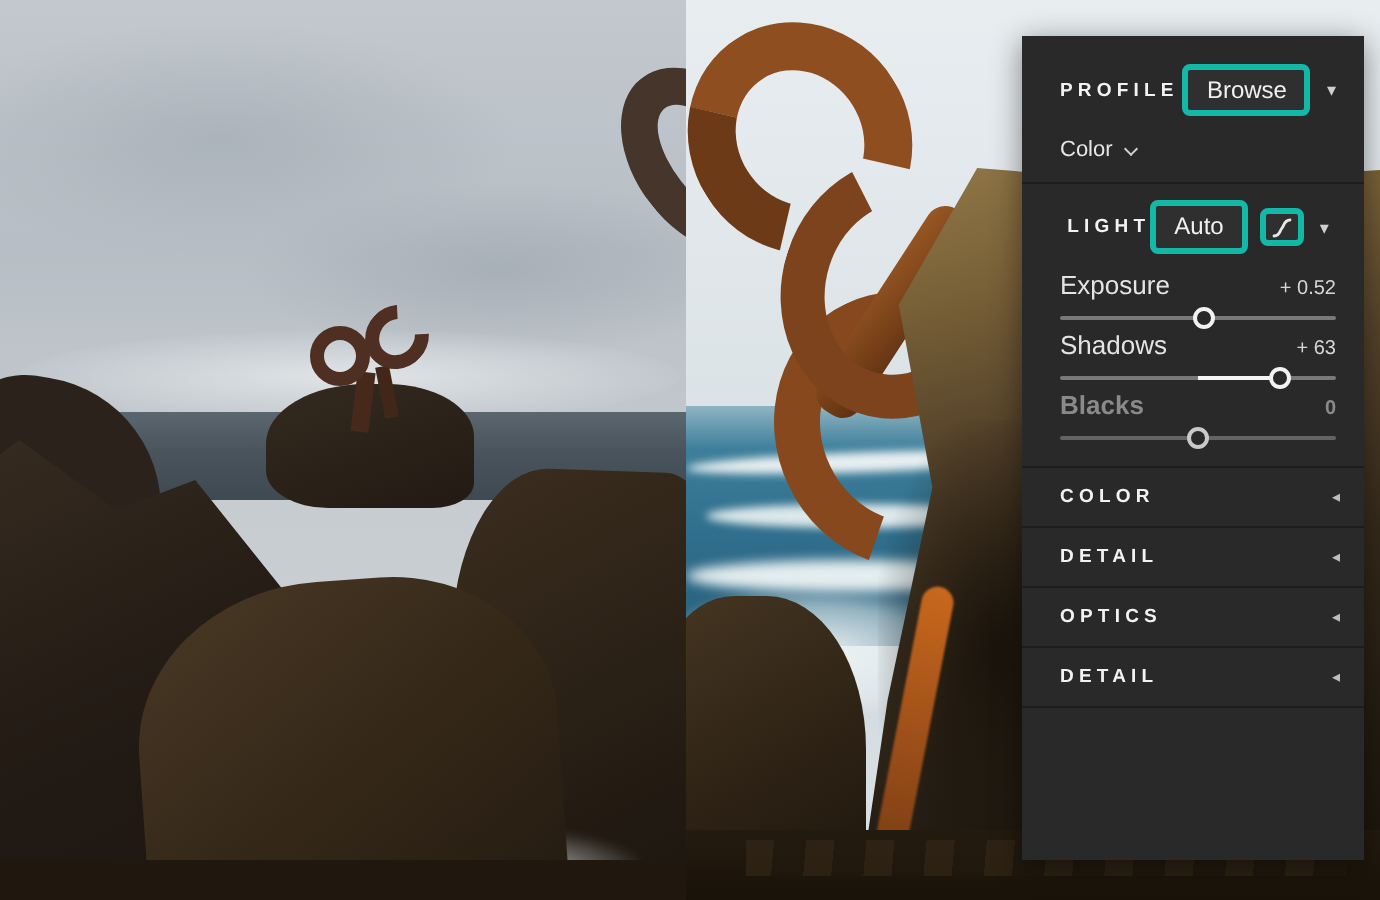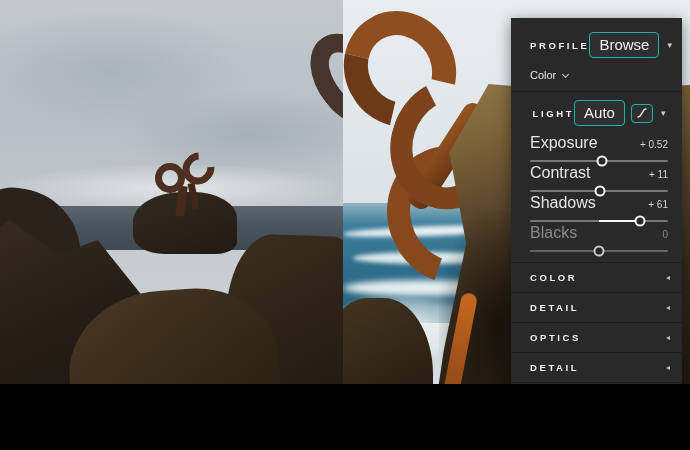--- a/index.html
+++ b/index.html
@@ -1,18 +1,18 @@
 <!DOCTYPE html>
 <html><head>
 <meta charset="utf-8">
 <style>
   * { margin:0; padding:0; box-sizing:border-box; }
   html,body { width:690px; height:450px; overflow:hidden; background:#000;
               font-family:"Liberation Sans", sans-serif; }
-  .stage { position:relative; width:690px; height:384px; overflow:hidden; }
+  .stage { position:relative; width:690px; height:450px; overflow:hidden; }
 
   
   .photo-before { position:absolute; left:0; top:0; width:343px; height:450px; overflow:hidden; }
   .b-sky { position:absolute; inset:0;
     background:linear-gradient(180deg,#c2c8ce 0%,#b7bec5 28%,#c6ccd0 55%,#cfd4d6 100%); }
   .b-cloud1 { position:absolute; left:-40px; top:10px; width:300px; height:120px; border-radius:50%;
     background:radial-gradient(ellipse at center, rgba(158,167,175,.55), rgba(158,167,175,0) 70%); }
   .b-cloud2 { position:absolute; left:120px; top:90px; width:260px; height:90px; border-radius:50%;
     background:radial-gradient(ellipse at center, rgba(148,157,166,.45), rgba(148,157,166,0) 70%); }
   .b-cloud3 { position:absolute; left:10px; top:165px; width:330px; height:46px; border-radius:50%;
@@ -98,42 +98,42 @@
     background:repeating-linear-gradient(95deg,#3a2c1a 0 14px,#221a0e 14px 30px); opacity:.5; }
 
   
   .panel { position:absolute; left:511px; top:18px; width:171px; height:412px;
     background:#292929; box-shadow:0 3px 14px rgba(0,0,0,.45); overflow:hidden;
     color:#e8e8e8; }
   .p-pad { padding:0 14px 0 19px; }
   .p-row { display:flex; align-items:center; }
   .p-title { font-size:9.5px; font-weight:bold; letter-spacing:2.6px; color:#f2f2f2; }
   .profile-row { margin-top:14px; justify-content:space-between; }
-  .btn { background:#2f2f2f; border:1px solid #14b8a6; border-radius:4px;
-    color:#f0f0f0; font-size:15px; padding:3px 9px; line-height:1.2; cursor:default; }
+  .btn { background:#2f2f2f; border:3px solid #14b8a6; border-radius:4px;
+    color:#f0f0f0; font-size:12px; padding:3px 9px; line-height:1.2; cursor:default; }
   .caret-down { font-size:9px; color:#cfcfcf; margin-left:8px; }
   .right-group { display:flex; align-items:center; }
   .color-row { margin-top:11px; font-size:11px; color:#e6e6e6; }
   .chev { display:inline-block; width:5px; height:5px; border-right:1.4px solid #cfcfcf;
     border-bottom:1.4px solid #cfcfcf; transform:rotate(45deg); margin-left:7px; margin-bottom:2px; }
   .divider { border-top:1px solid #1d1d1d; margin-top:10px; }
   .light-row { margin-top:8px; justify-content:center; }
   .curve-btn { width:22px; height:19px; margin-left:6px; display:flex;
     align-items:center; justify-content:center; padding:0; }
   
   .sliders { margin-top:4px; }
   .srow { height:30px; position:relative; }
   .sl-top { display:flex; justify-content:space-between; align-items:baseline; padding-top:4px; }
-  .sl-label { font-size:16px; color:#e4e4e4; }
+  .sl-label { font-size:13px; color:#e4e4e4; }
   .sl-value { font-size:10px; color:#d6d6d6; }
   .sl-track { position:relative; height:2px; background:#787878; margin-top:8px; border-radius:1px; }
   .sl-fill { position:absolute; top:0; height:2px; background:#f5f5f5; }
   .sl-handle { position:absolute; top:50%; width:11px; height:11px; border-radius:50%;
     background:#292929; border:2px solid #f2f2f2; transform:translate(-50%,-50%); }
-  .srow.dim .sl-label, .srow.dim .sl-value { color:#8a8a8a; }
+  .srow.dim .sl-label, .srow.dim .sl-value { color:#8a8a8a;font-weight:bold; }
   .srow.dim .sl-track { background:#636363; }
   .srow.dim .sl-handle { border-color:#c9c9c9; }
   .srow.active .sl-handle { width:14px; height:14px; background:#ffffff; border:1px solid #fff; }
   .cursor-icon { position:absolute; top:-1px; left:1px; }
   
   .sections { margin-top:12px; }
   .sec-row { height:30px; border-top:1px solid #1d1d1d; display:flex; align-items:center;
     justify-content:space-between; padding:0 12px 0 19px; }
   .sec-caret { font-size:8px; color:#bdbdbd; }
 </style>
@@ -218,32 +218,22 @@
             <span class="sl-label">Exposure</span>
             <span class="sl-value">+ 0.52</span>
           </div>
           <div class="sl-track">
             <div class="sl-fill" style="left: 50%; width: 2%;"></div>
             <div class="sl-handle" style="left: 52%;"></div>
           </div>
         </div>
         <div class="srow">
           <div class="sl-top">
-            <span class="sl-label">Contrast</span>
-            <span class="sl-value">+ 11</span>
-          </div>
-          <div class="sl-track">
-            <div class="sl-fill" style="left: 50%; width: 1%;"></div>
-            <div class="sl-handle" style="left: 51%;"></div>
-          </div>
-        </div>
-        <div class="srow">
-          <div class="sl-top">
             <span class="sl-label">Shadows</span>
-            <span class="sl-value">+ 61</span>
+            <span class="sl-value">+ 63</span>
           </div>
           <div class="sl-track">
             <div class="sl-fill" style="left: 50%; width: 30%;"></div>
             <div class="sl-handle" style="left: 80%;"></div>
           </div>
         </div>
         <div class="srow dim">
           <div class="sl-top">
             <span class="sl-label">Blacks</span>
             <span class="sl-value">0</span>

